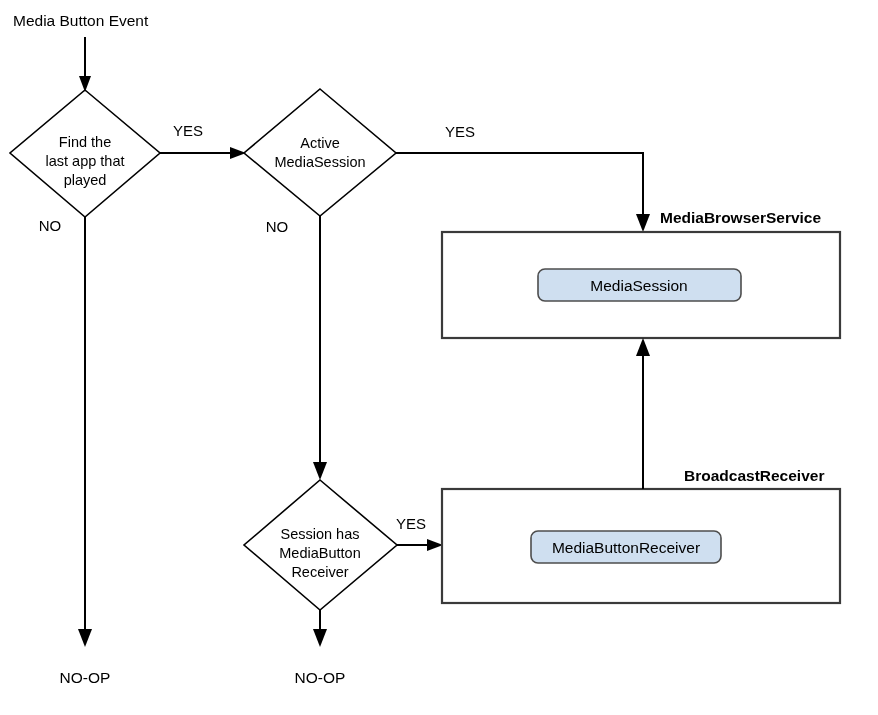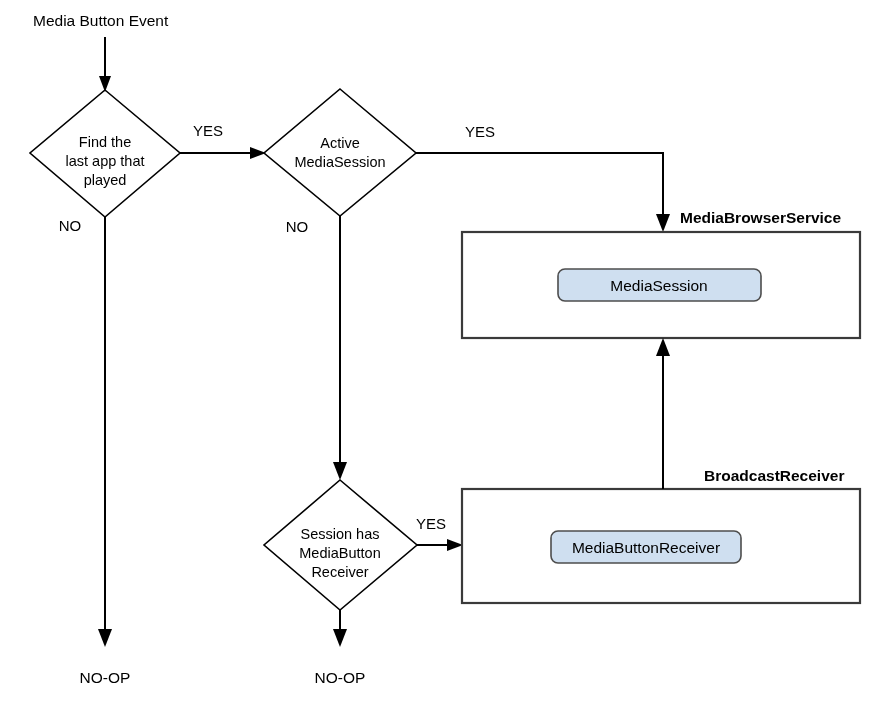--- a/index.html
+++ b/index.html
@@ -11,21 +11,20 @@
     width: 878px;
     height: 715px;
     overflow: hidden;
     font-family: "Liberation Sans", sans-serif;
   }
   #diagram-root {
     position: relative;
     width: 788px;
     height: 715px;
     background: #ffffff;
-    padding-left: 20px;
   }
   svg#flowchart {
     display: block;
     width: 878px;
     height: 715px;
   }
   .shape-stroke {
     fill: none;
     stroke: #000000;
     stroke-width: 1.6;

